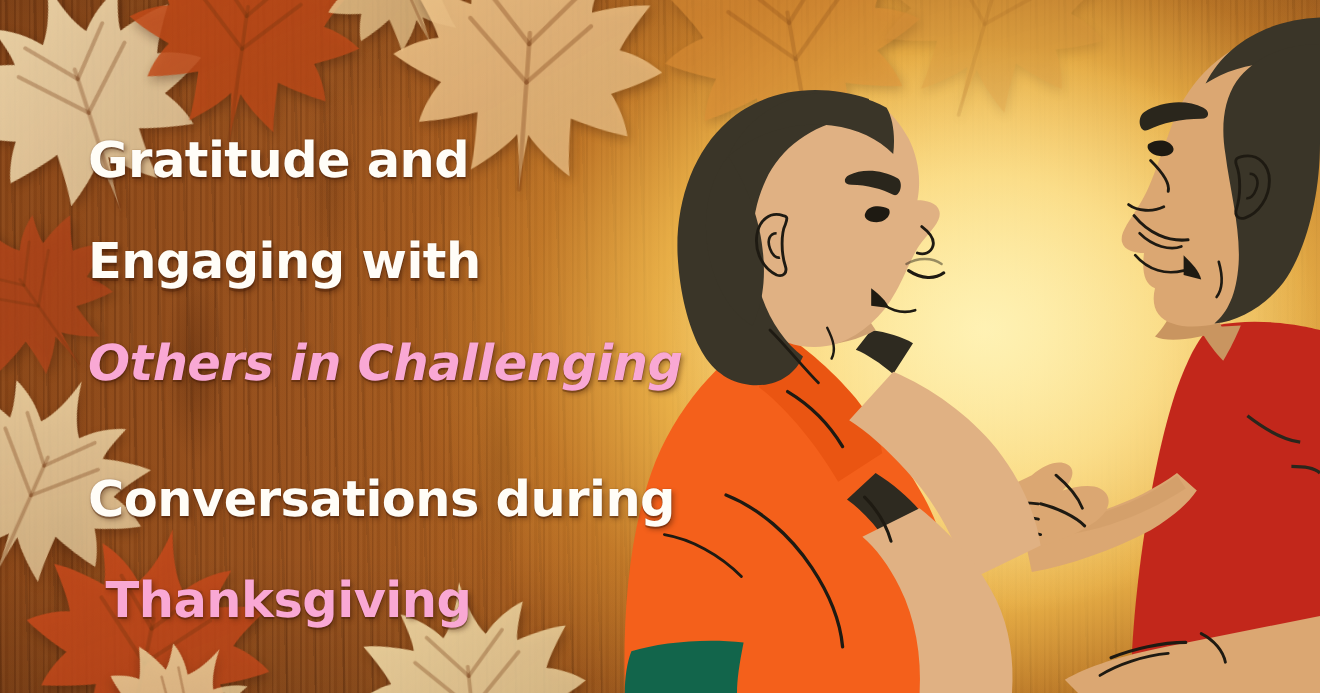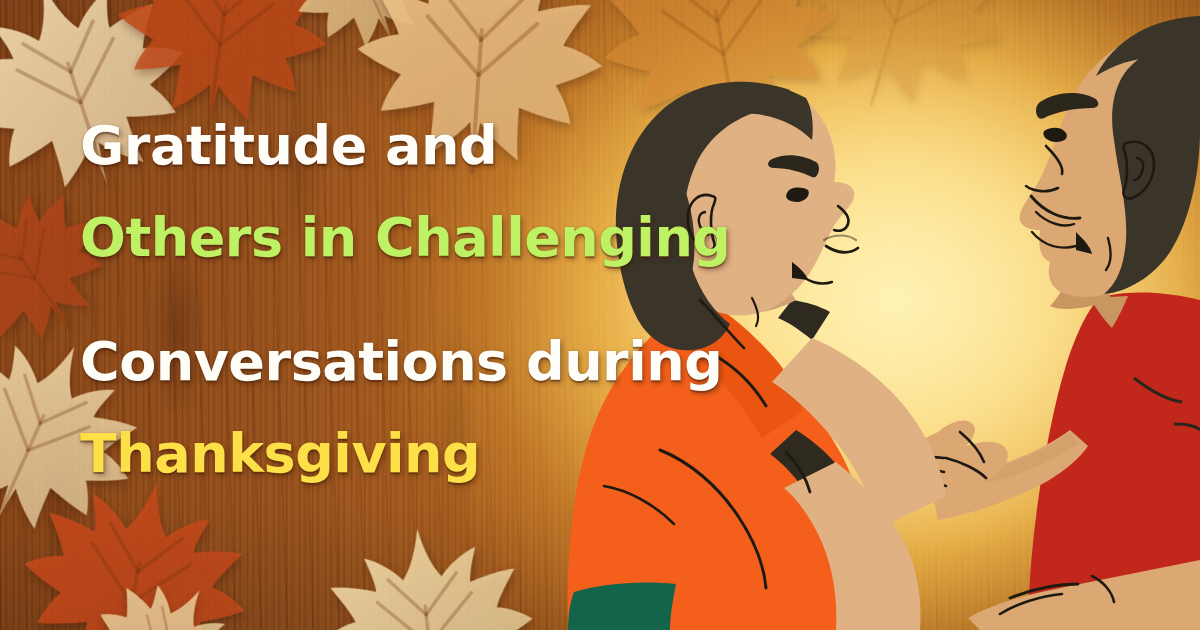--- a/index.html
+++ b/index.html
@@ -71,21 +71,21 @@
   #headline{
     position:absolute;
     left:80px;top:100px;
     width:790px;
     z-index:40;
   }
   #headline .ln{
     display:block;
     font-family:"DejaVu Sans","Liberation Sans",sans-serif;
     font-weight:bold;
-    font-size:54px;
+    font-size:45px;
     line-height:92px;
     letter-spacing:-0.5px;
     color:#FFFDF7;
     white-space:nowrap;
     text-shadow:
       0 2px 0 rgba(70,30,8,.38),
       2px 3px 5px rgba(60,24,6,.42),
       0 0 1px rgba(90,40,10,.5);
   }
 </style>
@@ -424,18 +424,19 @@
         <path d="M604 486 C628 490 654 504 674 524" fill="none" stroke="#1E1A12" stroke-width="2.6" stroke-linecap="round"></path>
         <path d="M786 452 C798 464 806 478 810 492" fill="none" stroke="#1E1A12" stroke-width="2.8" stroke-linecap="round"></path>
         <path d="M700 300 C716 316 730 334 744 348" fill="none" stroke="#1E1A12" stroke-width="2.6" stroke-linecap="round"></path>
       </g>
 
     </g>
   </svg>
 
   <div id="headline">
       <span class="ln" style="color: rgb(255, 253, 247);">Gratitude and</span>
-      <span class="ln" style="color: #bef264;">Others in Challenging</span>
+      <span class="ln" style="color: rgb(255, 253, 247);">Engaging with</span>
+      <span class="ln" style="color: #f9a8d4; font-style: italic;">Others in Challenging</span>
       <span class="ln" style="color: rgb(255, 253, 247); margin-top: 32px;">Conversations during</span>
-      <span class="ln" style="color: #fde047;">Thanksgiving</span>
+      <span class="ln" style="color: #f9a8d4; margin-left: 16px;">Thanksgiving</span>
     </div>
 
 </div>
 
 </body></html>

